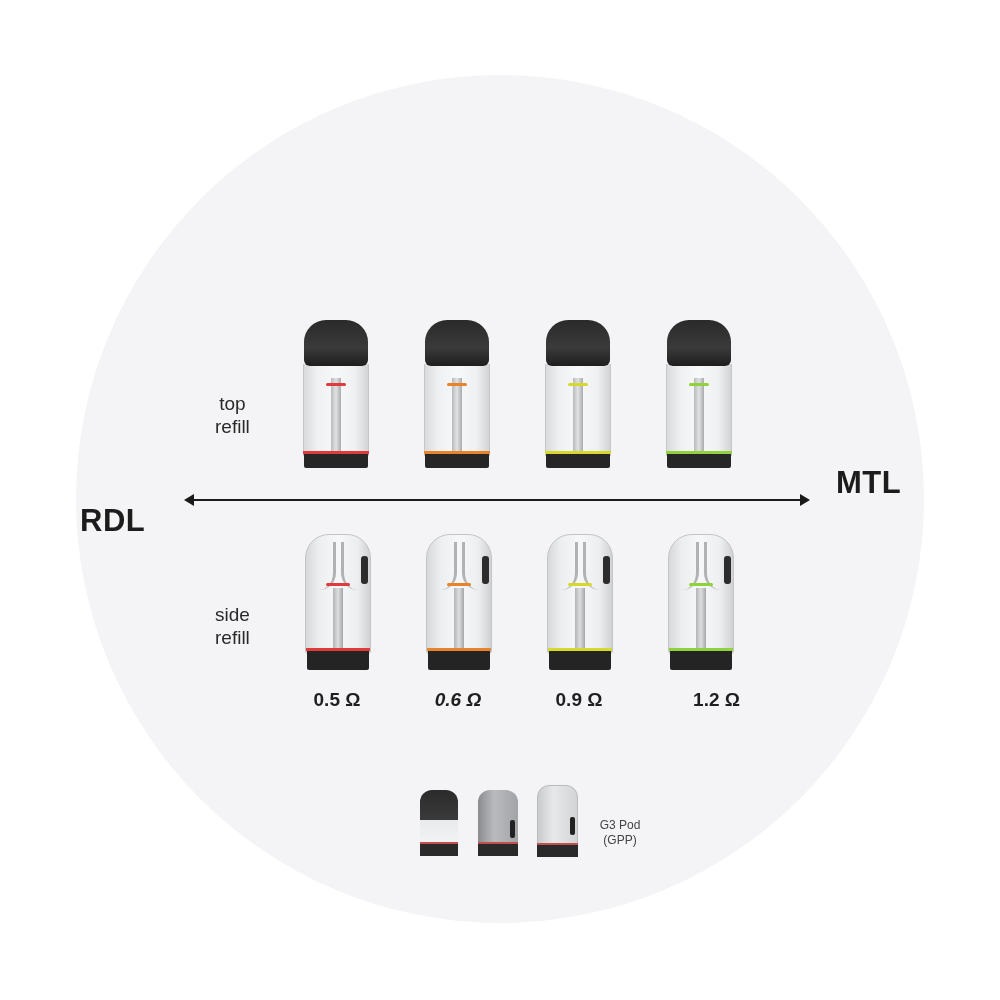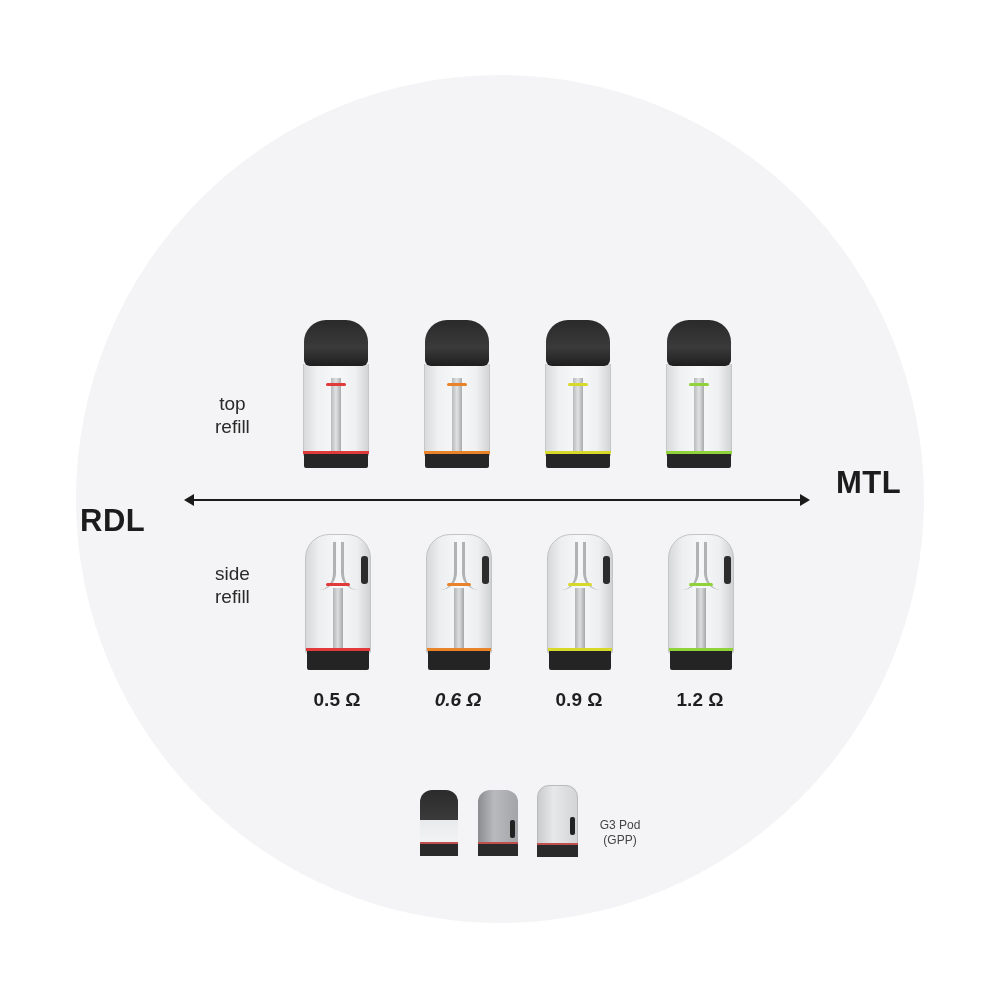--- a/index.html
+++ b/index.html
@@ -58,21 +58,21 @@
 <div>
   <div class="arrow-head-l"></div>
   <div class="arrow-line"></div>
   <div class="arrow-head-r"></div>
 </div>
 
 <div class="abs row-label" style="left:215px; top:392px;">
   <div>top</div>
   <div>refill</div>
 </div>
-<div class="abs row-label" style="left:215px; top:562px;">
+<div class="abs row-label" style="left:215px; top:603px;">
   <div>side</div>
   <div>refill</div>
 </div>
 
 <div id="top-pods">
     <div class="pod-top" style="left: 303px; top: 320px;">
       <div class="tank"></div>
       <div class="stem"></div>
       <div class="ring" style="background:#e03a3a"></div>
       <div class="cap"></div>
@@ -145,21 +145,21 @@
       <div class="plug"></div>
       <div class="band" style="background:#8fd23a"></div>
       <div class="base"></div>
     </div>
   </div>
 
 <div id="ohm-labels">
     <div class="abs ohm" style="left: 297px; top: 689px;">0.5 Ω</div>
     <div class="abs ohm" style="left: 418px; top: 689px; font-style: italic;">0.6 Ω</div>
     <div class="abs ohm" style="left: 539px; top: 689px;">0.9 Ω</div>
-    <div class="abs ohm" style="left: 660px; top: 689px;">1.2 Ω</div>
+    <div class="abs ohm" style="left: 660px; top: 689px; text-align: right;">1.2 Ω</div>
   </div>
 
 <div>
   <div class="mini" style="left:420px; top:790px; width:38px; height:66px;">
     <div class="body" style="background:linear-gradient(#2b2b2b 0,#3a3a3a 45%,#e8eaec 46%,#f2f3f4 80%);"></div>
     <div class="band"></div>
       <div class="base"></div>
   </div>
   <div class="mini" style="left:478px; top:790px; width:40px; height:66px;">
     <div class="body" style="background:linear-gradient(90deg,#8a8c90,#b8babd 40%,#a2a4a8);"></div>

